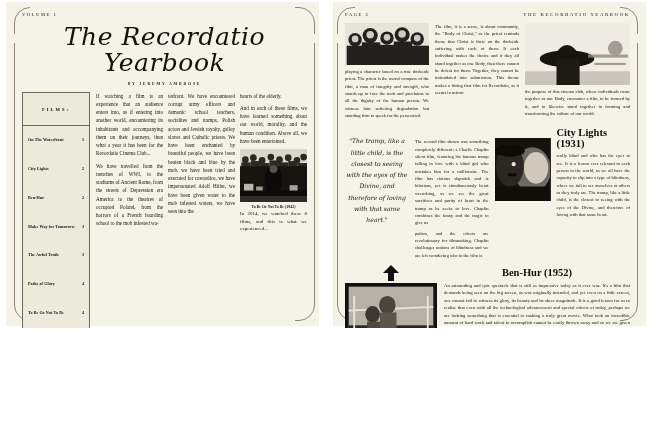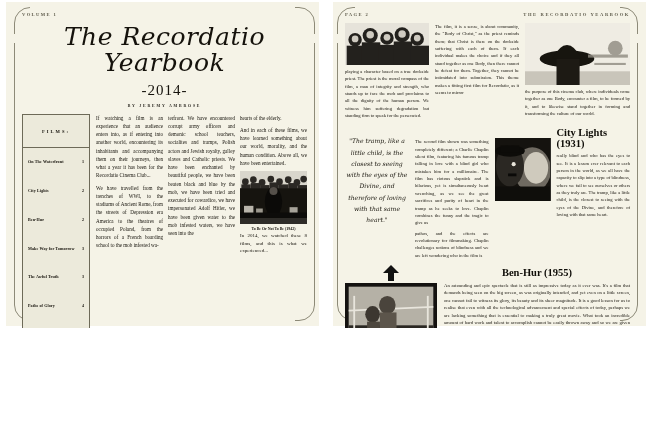--- a/index.html
+++ b/index.html
@@ -215,21 +215,20 @@
 
     <div class="content">
 
       <div class="runhead">
         <span class="rh-left">Volume 1</span>
         <span class="rh-right"></span>
       </div>
 
       <div class="masthead">
         <div class="title-script">The Recordatio Yearbook</div>
-        <div class="year">-2014-</div>
         <div class="byline">by Jeremy Ambrose</div>
       </div>
 
 
       <div class="lower">
 
         <div class="films-box">
           <div class="films-title">Films:</div>
           <div class="films-list" id="films-list">
               <div class="film-row">
@@ -455,20 +454,20 @@
               </g>
               <ellipse cx="46" cy="24" rx="9" ry="10" fill="#4a443c"></ellipse>
               <rect x="38" y="32" width="18" height="30" fill="#5c554b"></rect>
               <ellipse cx="30" cy="34" rx="8" ry="9" fill="#3c3730"></ellipse>
               <rect x="24" y="42" width="14" height="22" fill="#4d473e"></rect>
             </svg>
           </div>
         </div>
 
         <div style="flex:1;">
-          <div class="art-title" style="margin:2px 0 4px;">Ben-Hur (1955)</div>
+          <div class="art-title" style="margin:2px 0 4px;">Ben-Hur (1952)</div>
           <div class="r-col" style="font-size:4.7px;">An astounding and epic spectacle that is still as impressive today as it ever was. It's a film that demands being seen on the big screen, as was originally intended, and yet even on a little screen, one cannot fail to witness its glory, its beauty and its sheer magnitude. It is a good lesson for us to realise that even with all the technological advancement and special effects of today, perhaps we are lacking something that is essential to making a truly great movie. What took an incredible amount of hard work and talent to accomplish cannot be easily thrown away and so we are given time to soak up what is presented and to be immersed into the story. The pacing and 4 hour plus duration does not crush with its</div>
         </div>
       </div>
 
     </div>
   </div>
 </div>
 
 </body></html>

